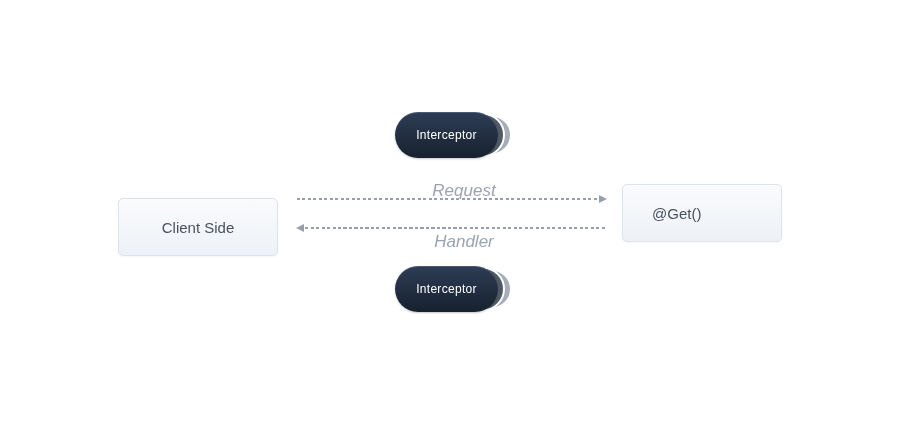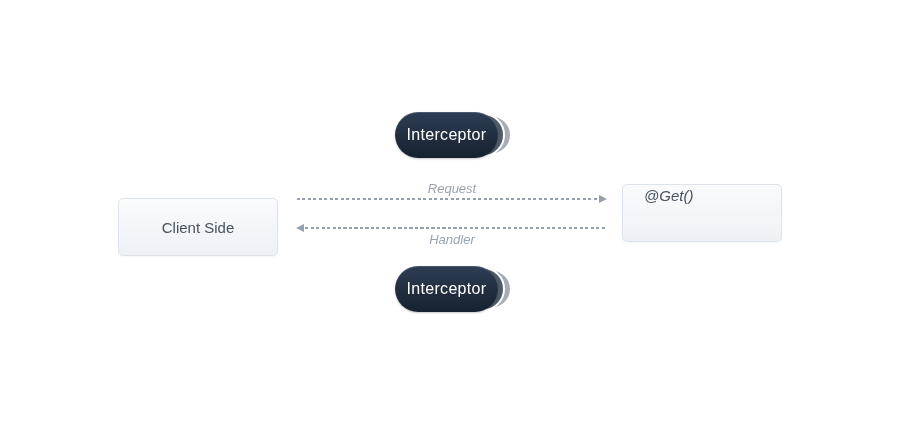--- a/index.html
+++ b/index.html
@@ -55,21 +55,21 @@
     border-radius: 23px;
     background: linear-gradient(180deg, var(--pill-gradient-top, #2e3d55) 0%, var(--pill-gradient-bottom, #17212f) 100%);
     box-shadow: inset 0 1px 0 rgba(255,255,255,0.14), 0 1px 2px rgba(20,30,45,0.25);
     display: flex;
     align-items: center;
     justify-content: center;
     z-index: 3;
   }
   .pill-label {
     color: var(--pill-text, #ffffff);
-    font-size: 16px;
+    font-size: 12px;
     letter-spacing: 0.3px;
   }
   .pill-group.top { left: 395px; top: 112px; }
   .pill-group.bottom { left: 395px; top: 266px; }
 
   
   .node-box {
     position: absolute;
     width: 160px;
     height: 58px;
@@ -85,24 +85,23 @@
     left: 118px; top: 184px;
     display: flex;
     align-items: center;
     justify-content: center;
     margin-top: 14px;
   }
   .node-box.handler {
     left: 622px; top: 184px;
     display: flex;
     flex-direction: column;
-    justify-content: flex-start;
-    padding-left: 21px;
+    justify-content: center;
+    padding-left: 29px;
     line-height: 21px;
-    font-style: italic;
   }
 
   
   .dash-line {
     position: absolute;
     height: 2px;
     background: repeating-linear-gradient(90deg,
       var(--arrow, #96a0ad) 0px, var(--arrow, #96a0ad) 3px,
       transparent 3px, transparent 5.5px);
   }
@@ -118,24 +117,24 @@
     left: 599px; top: 195px;
     border-left: 8px solid var(--arrow, #96a0ad);
   }
   .arrowhead.left {
     left: 296px; top: 224px;
     border-right: 8px solid var(--arrow, #96a0ad);
   }
   .edge-label {
     position: absolute;
     width: 200px;
-    left: 352px;
+    left: 364px;
     text-align: center;
     font-style: italic;
-    font-size: 13px;
+    font-size: 17px;
     color: var(--edge-label, #9aa4b1);
   }
   .edge-label.request  { top: 181px; }
   .edge-label.response { top: 232px; }
 </style>
 </head>
 <body>
 
 <div class="canvas">
 

